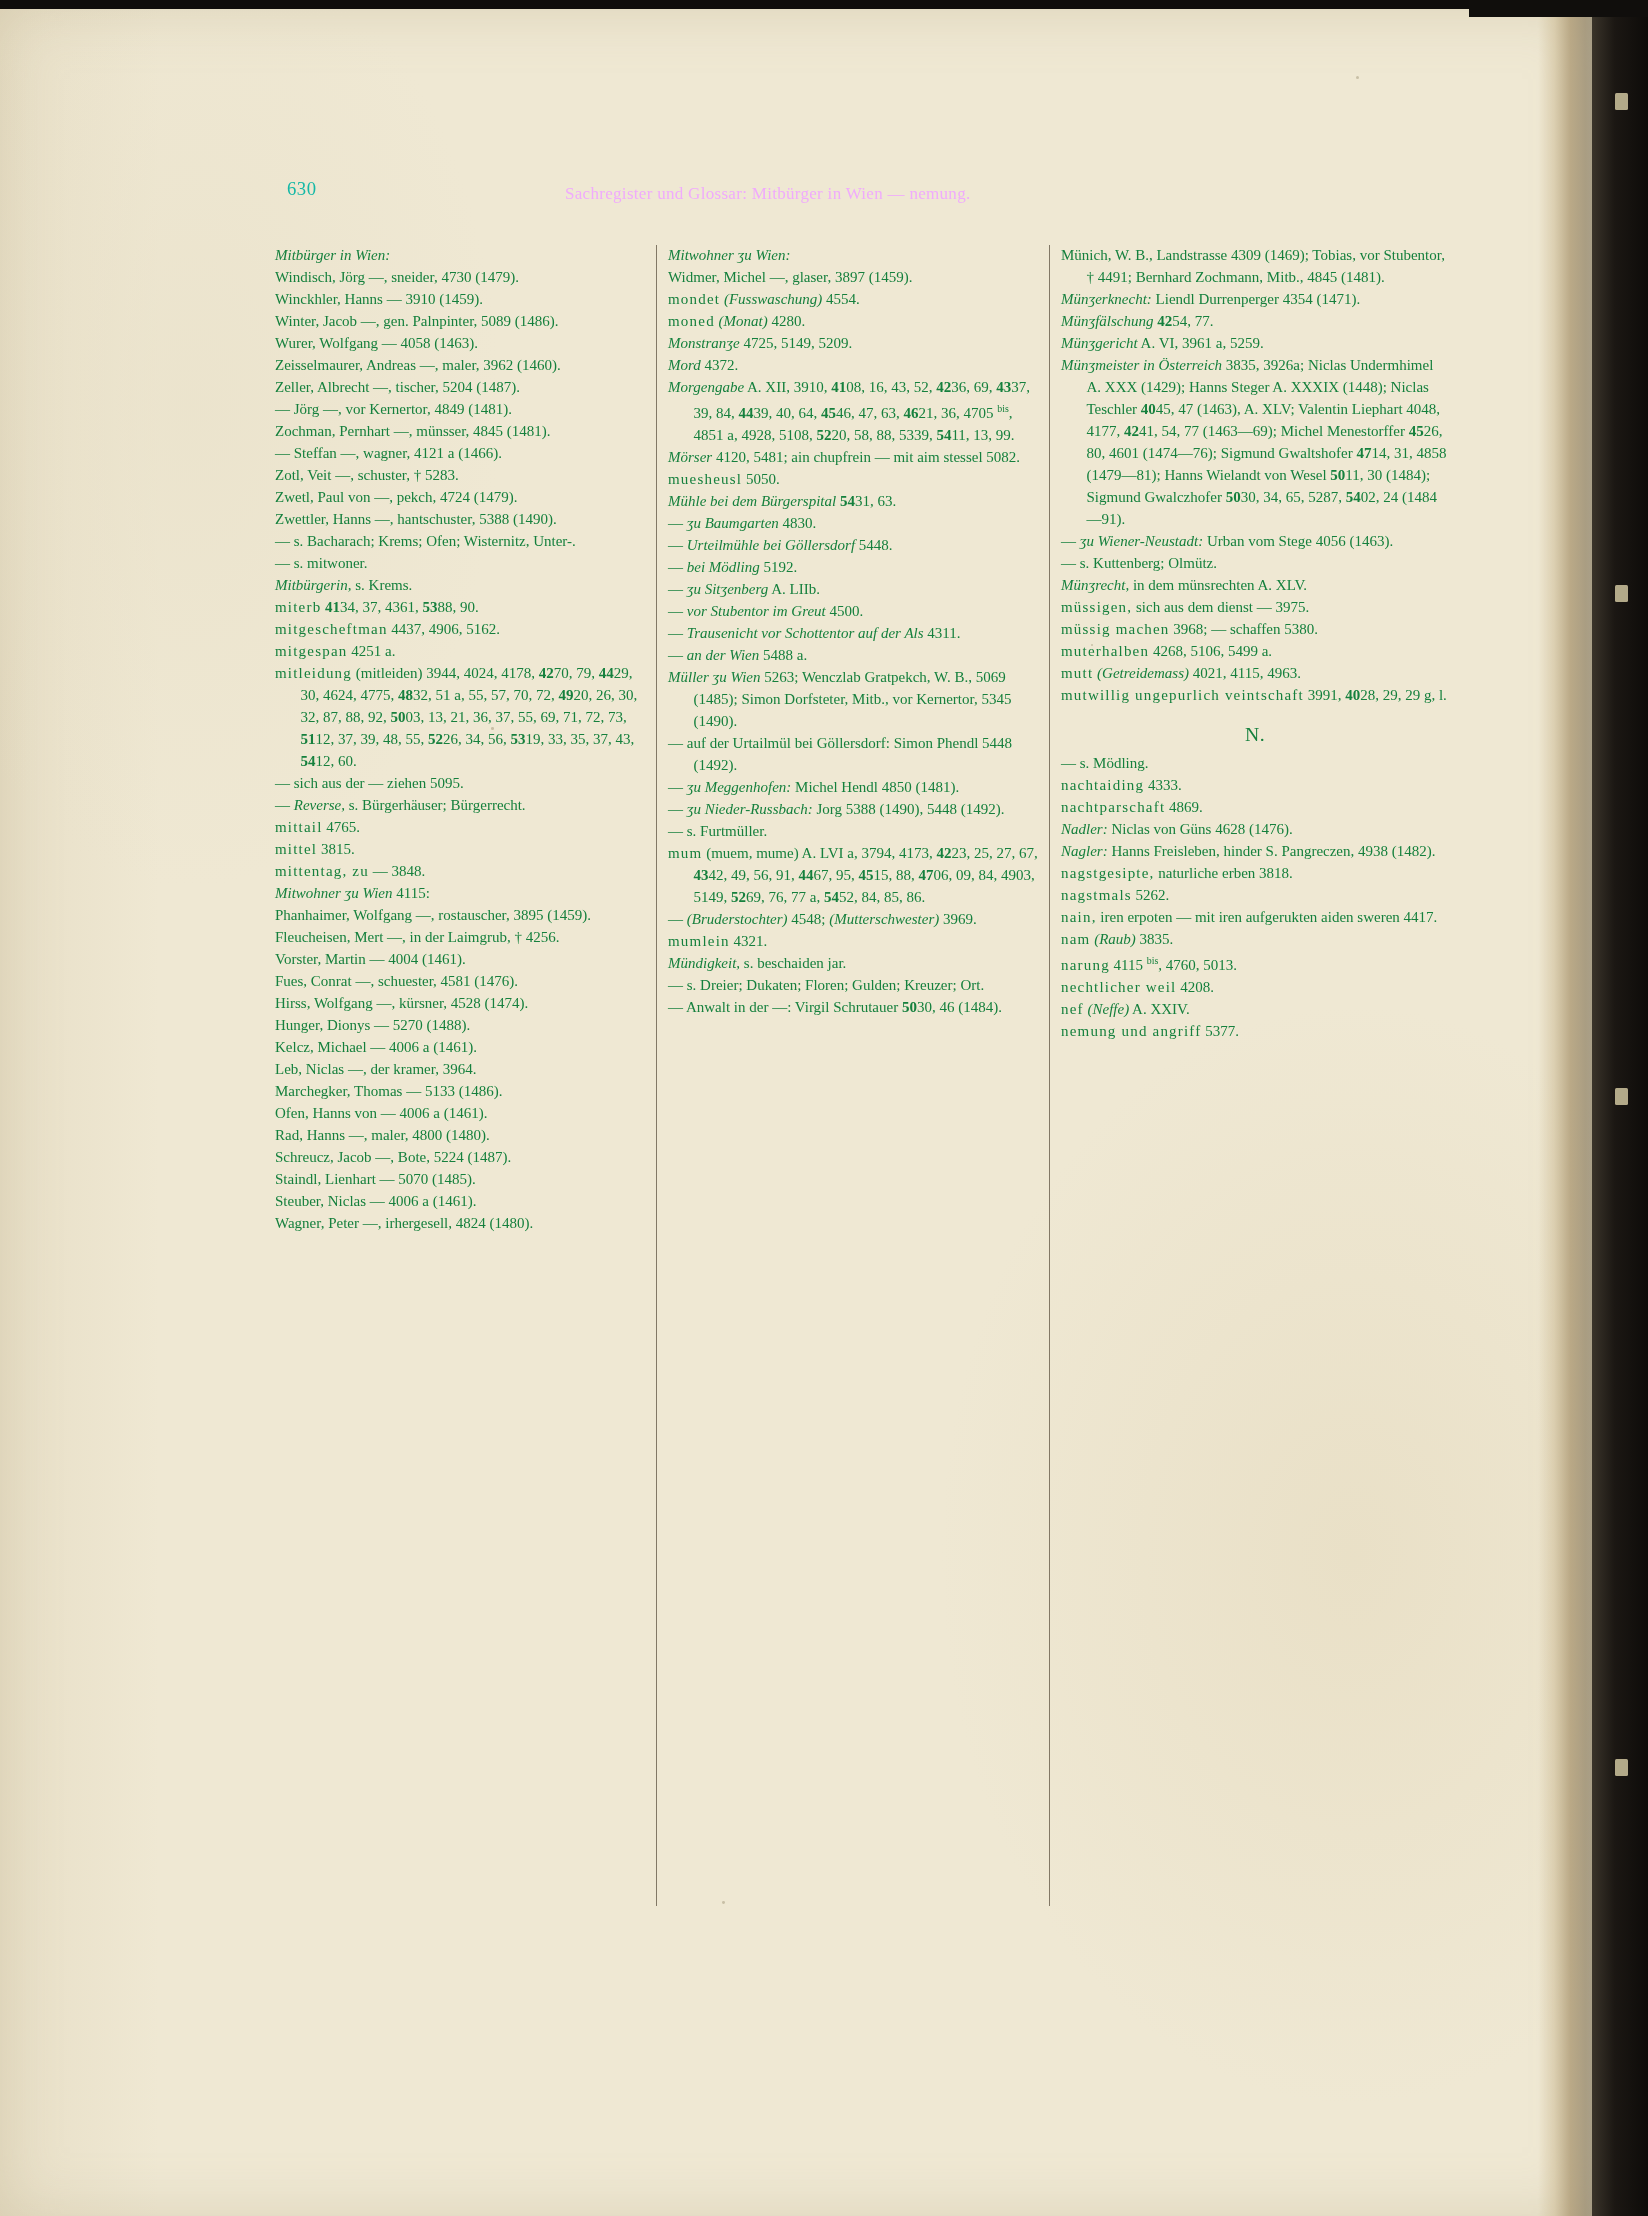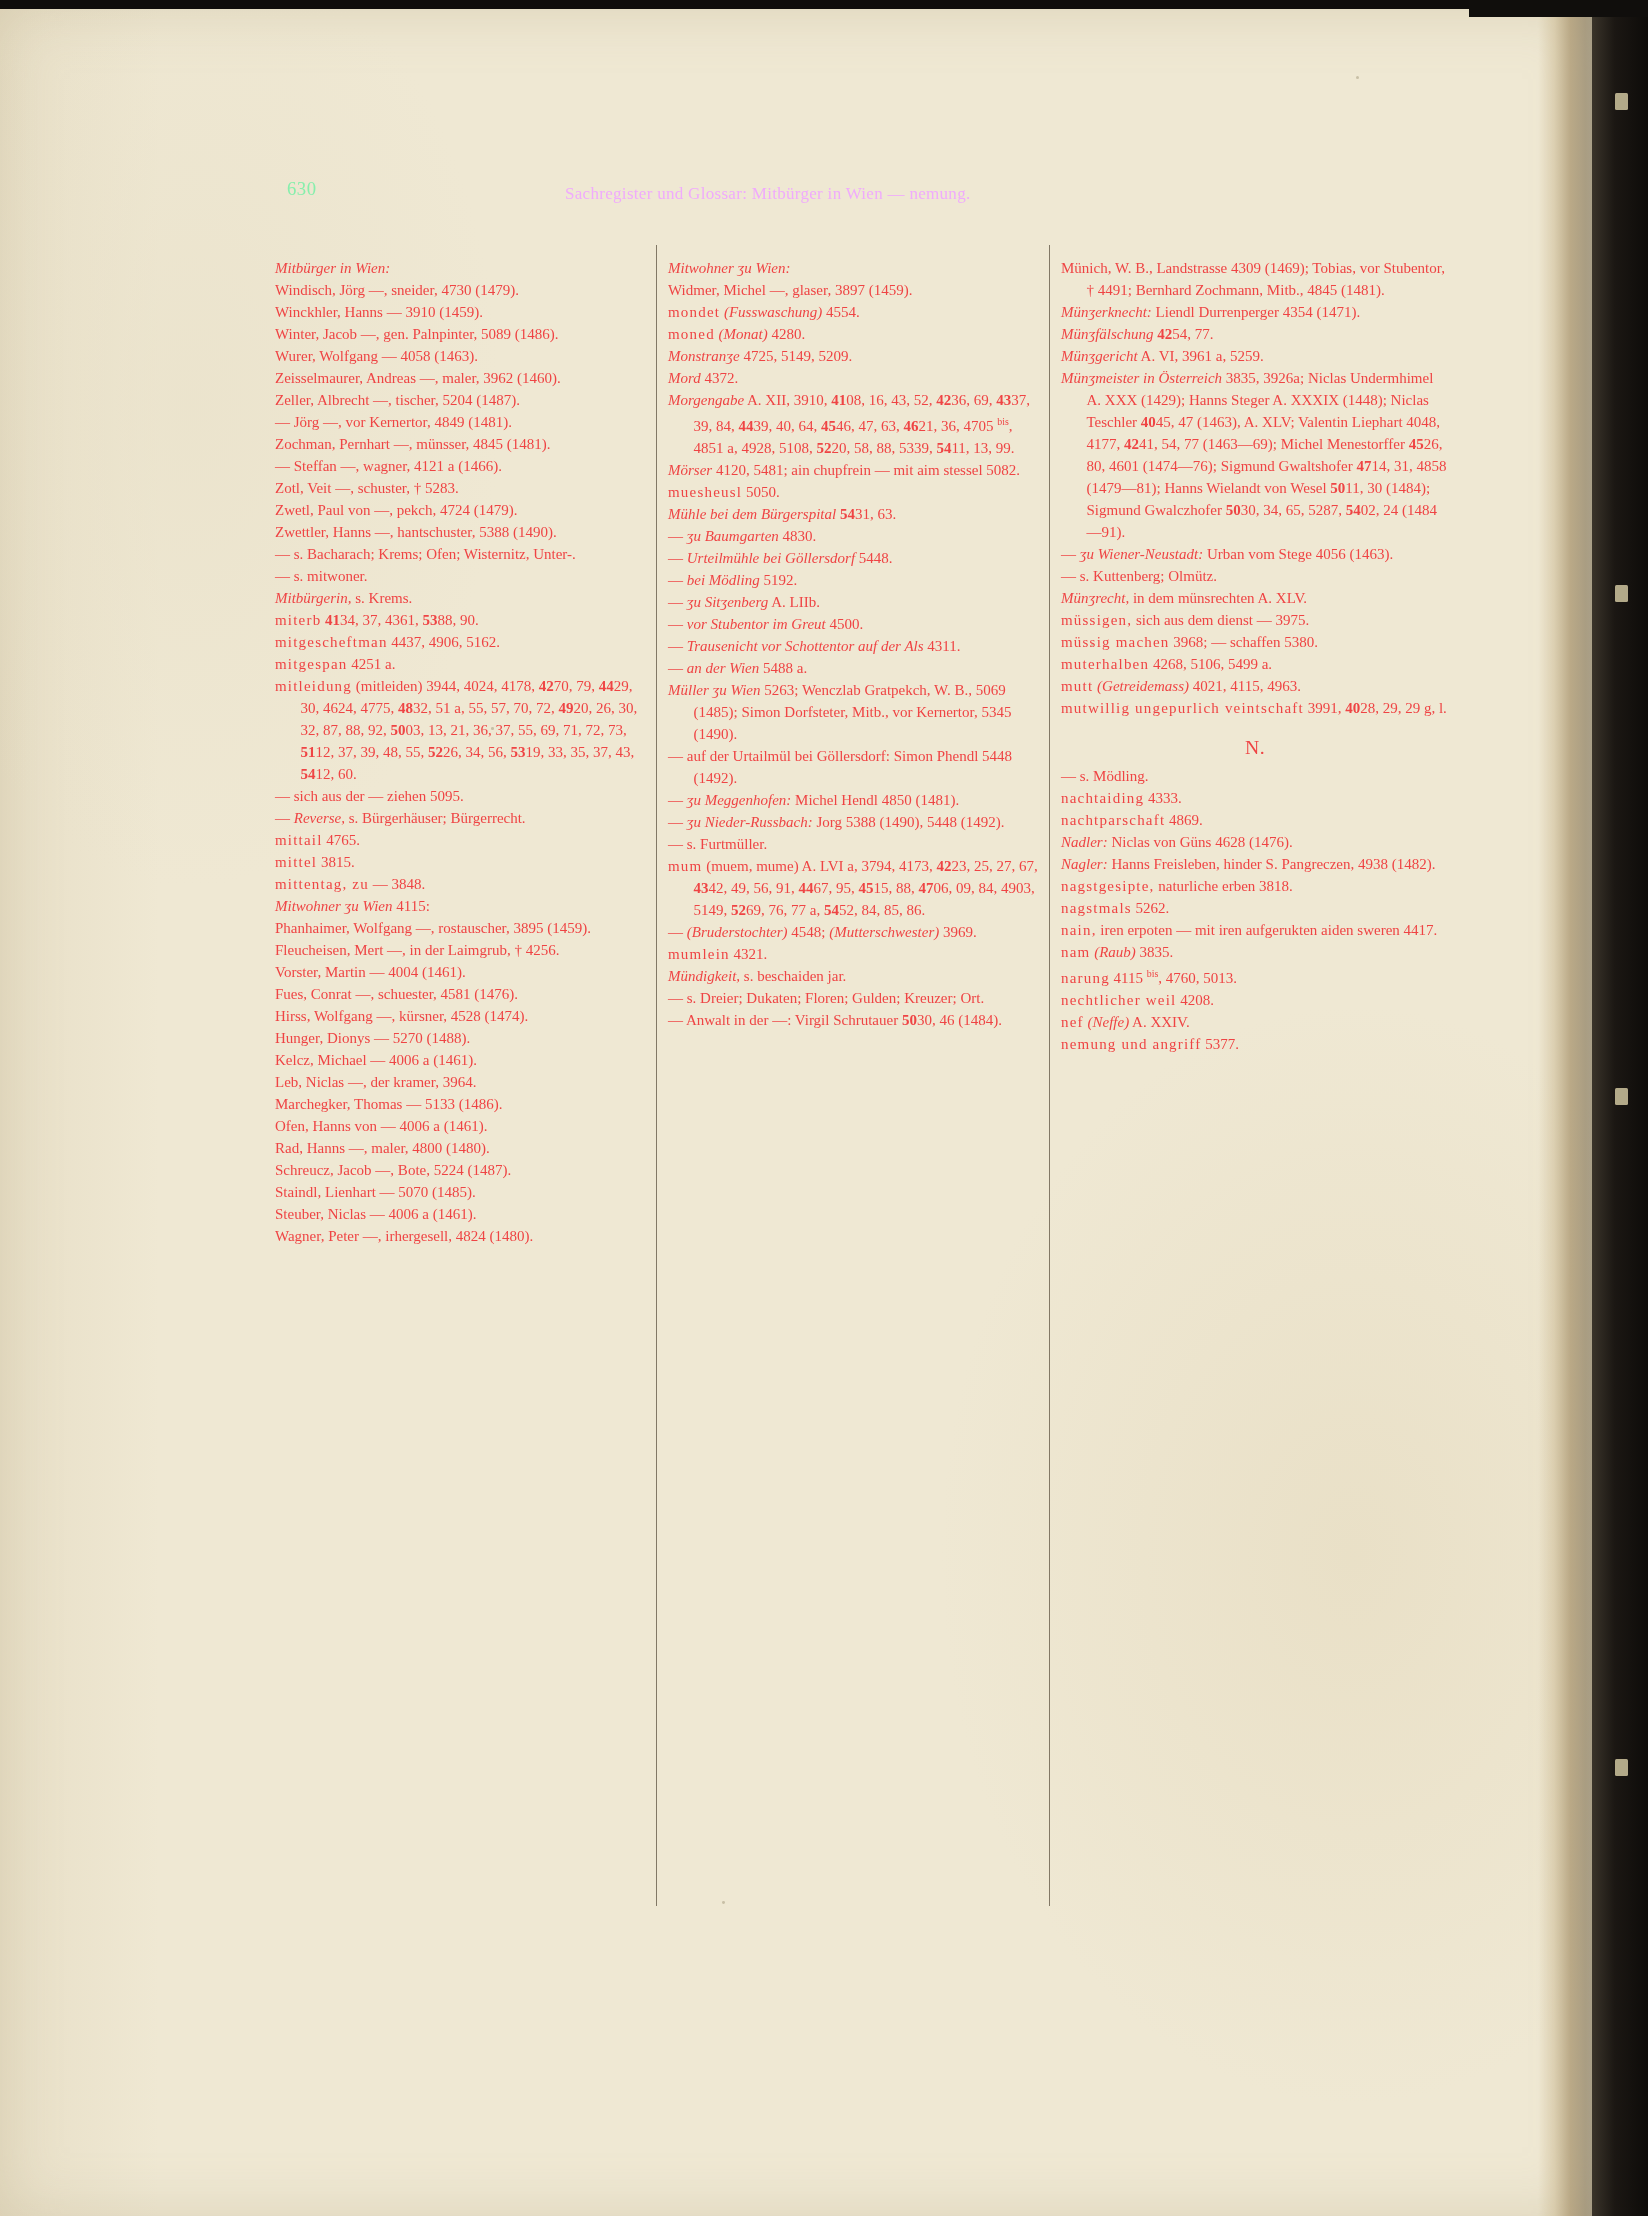--- a/index.html
+++ b/index.html
@@ -66,44 +66,44 @@
     width: 12.8px; height: 16.7px;
     background: #cfc49f;
     border-radius: 1.5px;
     opacity: 0.85;
   }
   #folio {
     position: absolute;
     left: 287px; top: 178px;
     font-size: 18.7px;
     letter-spacing: 0.5px;
-    color: #86efac;
+    color: #14b8a6;
   }
   #running-head {
     position: absolute;
     left: 565px; top: 184px;
     font-size: 17px;
     letter-spacing: 0.3px;
     color: #f0abfc;
     white-space: nowrap;
   }
   
   #columns {
     position: absolute;
     left: 275px; top: 241px;
     width: 1179px;
     height: 1680px;
   }
   .col {
     position: absolute;
-    top: 16px;
+    top: 3px;
     width: 373px;
     font-size: 15px;
     line-height: 22px;
-    color: #ef4444;
+    color: #15803d;
     text-align: left;
   }
   #col1 { left: 0px; }
   #col2 { left: 393px; font-family: Liberation Serif, serif; }
   #col3 { left: 786px; width: 388px; }
   .rule {
     position: absolute;
     top: 3.9px;
     width: 1px;
     height: 1661px;

